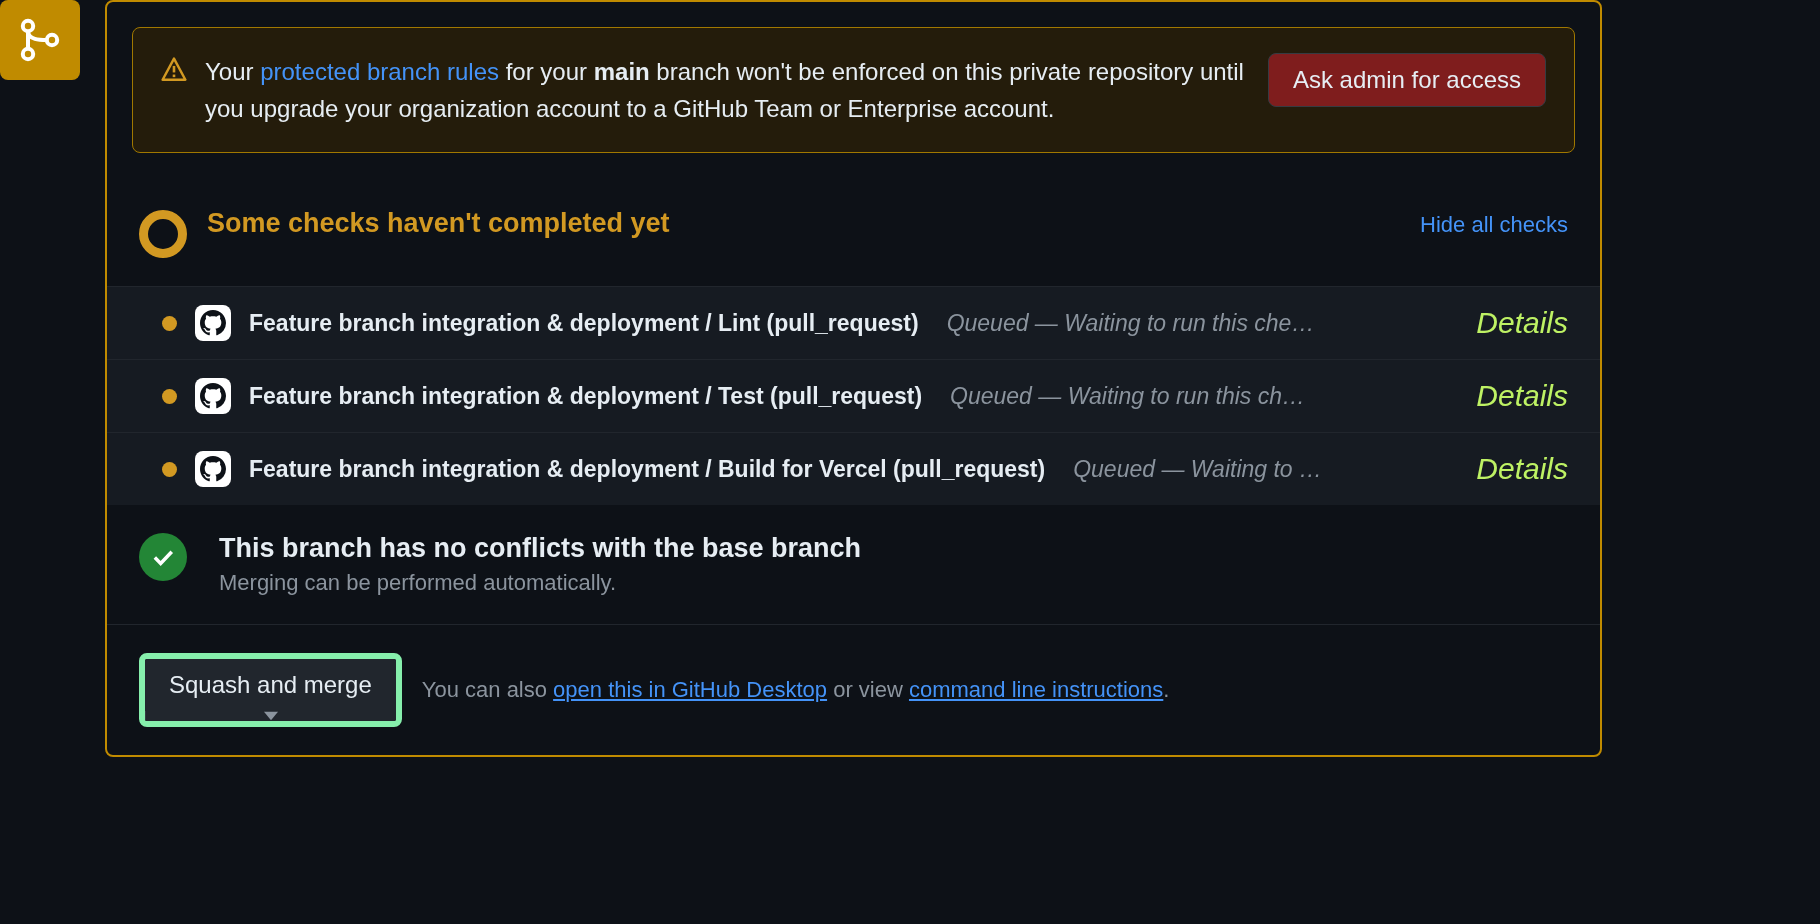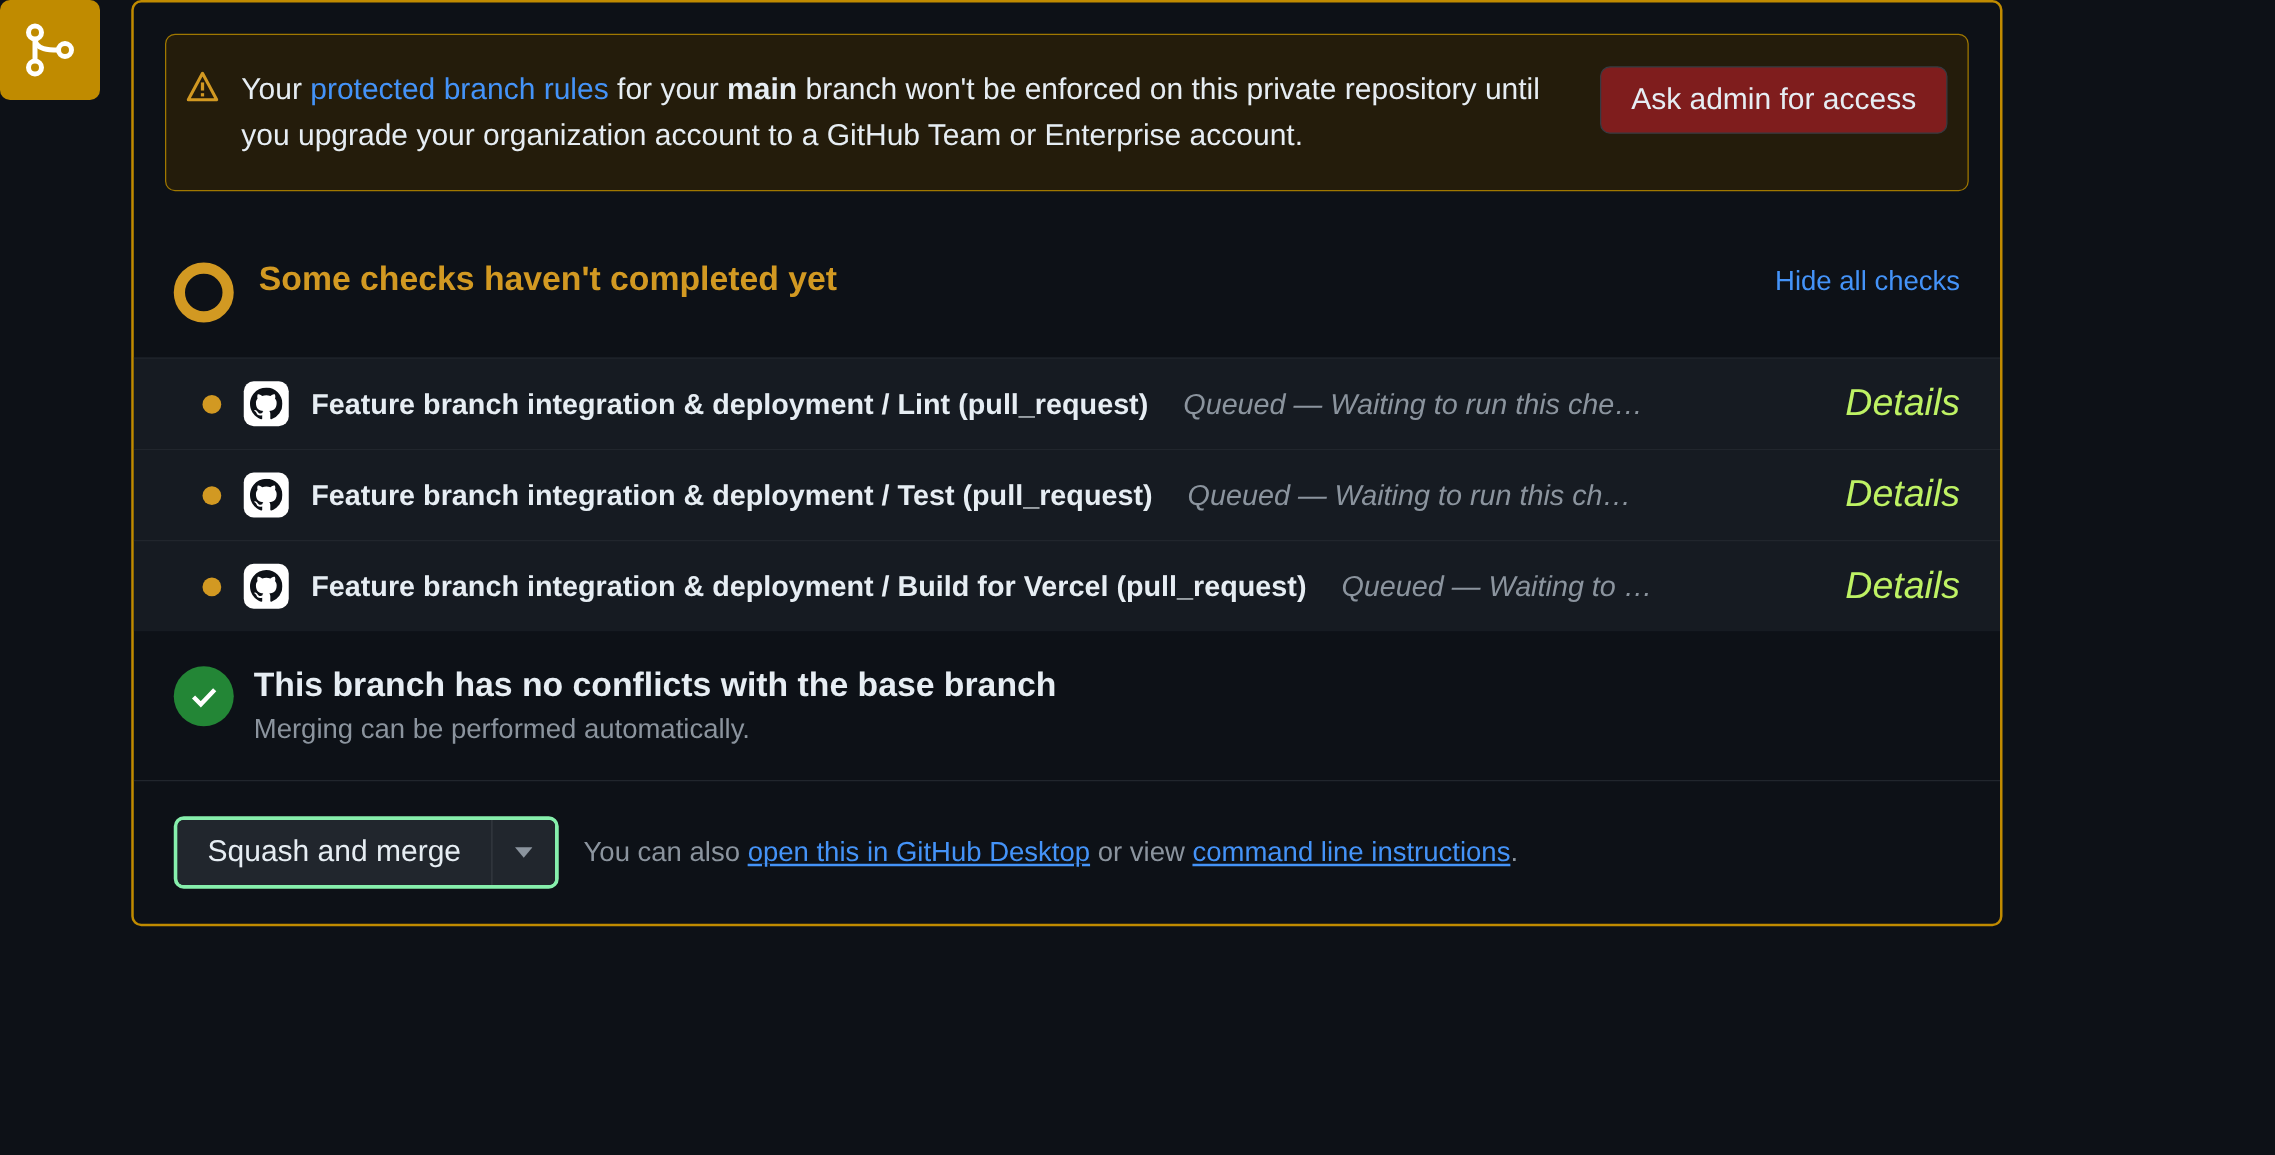--- a/index.html
+++ b/index.html
@@ -61,21 +61,21 @@
       position:absolute;
       left:2px; top:-12px;
       width:0;height:0;
       border-top:12px solid transparent;
       border-bottom:12px solid transparent;
       border-right:12px solid #241c0b;
     }
 
     .warning-banner {
       margin: 25px;
-      padding: 25px 16px;
+      padding: 25px 28px;
       background: #241c0b;
       border: 1px solid #a07800;
       border-radius: 8px;
       display: flex;
       align-items: flex-start;
       gap: 18px;
     }
     .warning-banner .warn-ico {
       flex-shrink: 0;
       margin-top: 4px;
@@ -137,21 +137,21 @@
     .gh-avatar svg { width: 26px; height: 26px; fill: #0d1117; }
 
     .check-name { color: #e6edf3; font-weight: 600; white-space: nowrap; }
     .check-status { color: #8b949e; font-style: italic; flex: 1; overflow: hidden; text-overflow: ellipsis; white-space: nowrap; margin-left: 10px;}
     .details-link { color: #bef264; cursor: pointer; font-size: 30px; white-space: nowrap; font-style: italic; }
 
     .conflict-row {
       padding: 28px 32px;
       display: flex;
       align-items: flex-start;
-      gap: 16px;
+      gap: 32px;
     }
     .check-circle {
       width: 48px; height: 48px;
       background: #238636;
       border-radius: 50%;
       display: flex; align-items: center; justify-content: center;
       flex-shrink: 0;
     }
     .check-circle svg { width: 28px; height: 28px; stroke: #fff; stroke-width: 3; fill: none; }
     .conflict-text h3 { font-size: 27px; font-weight: 700; color: #e6edf3; margin-bottom: 6px; }
@@ -159,23 +159,24 @@
 
     .merge-row {
       padding: 28px 32px;
       border-top: 1px solid #21262d;
       display: flex;
       align-items: center;
       gap: 20px;
     }
     .btn-group {
       display: flex;
-      border: 3px solid #86efac;
+      border: 6px solid #86efac;
       border-radius: 8px;
       overflow: hidden;
+      flex-direction: column;
     }
     .squash-btn {
       background: #21262d;
       color: #e6edf3;
       border: none;
       font-size: 24px;
       padding: 12px 24px;
       cursor: pointer;
       font-weight: 500;
     }

